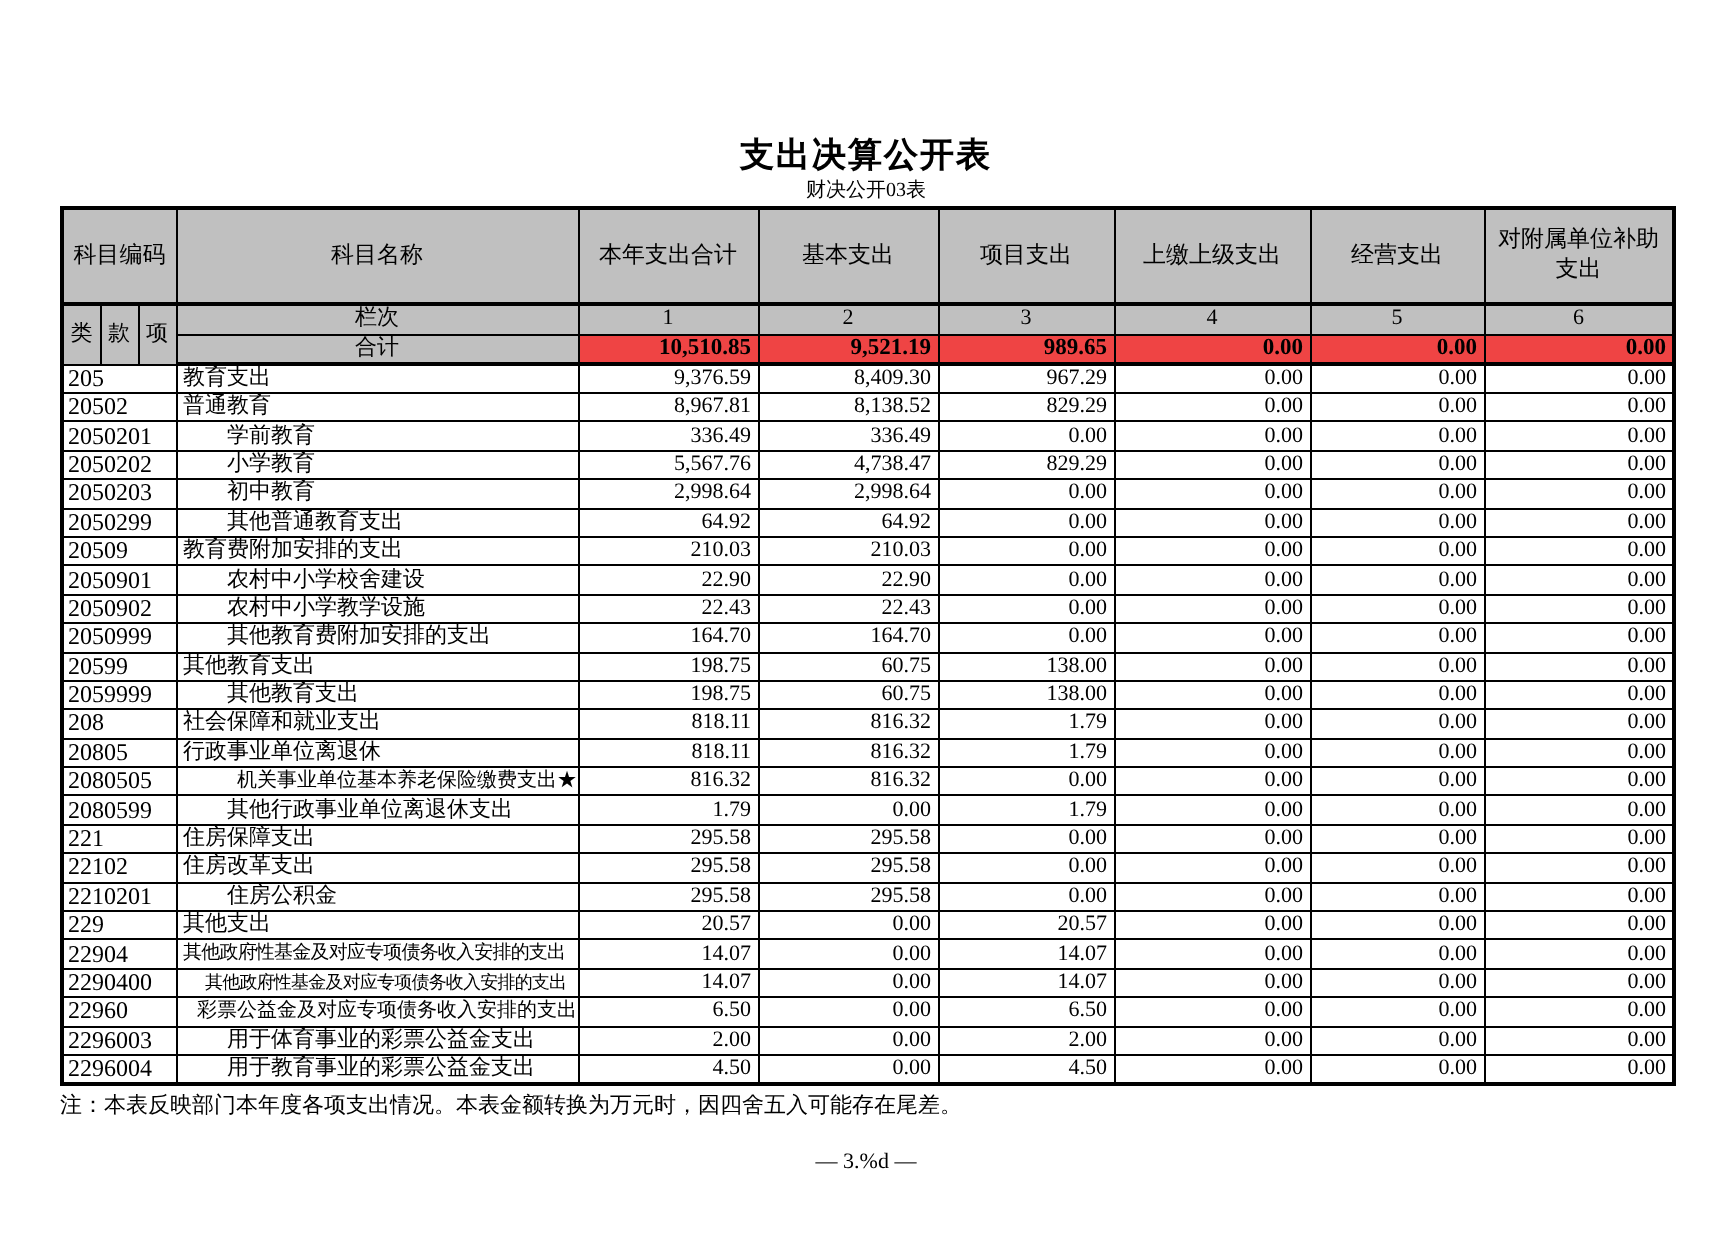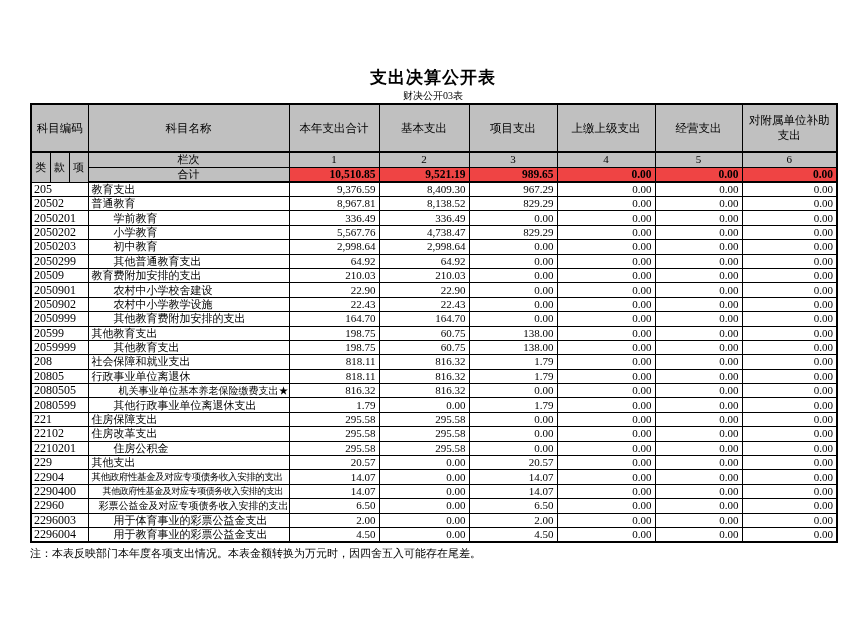--- a/index.html
+++ b/index.html
@@ -361,14 +361,15 @@
           <td class="num">4.50</td>
           <td class="num">0.00</td>
           <td class="num">0.00</td>
           <td class="num">0.00</td>
         </tr>
       </tbody>
   </table>
 
   <div class="note-line">注：本表反映部门本年度各项支出情况。本表金额转换为万元时，因四舍五入可能存在尾差。</div>
 
+  <div class="page-number">— 3.%d —</div>
 
 </div>
 
 </body></html>

